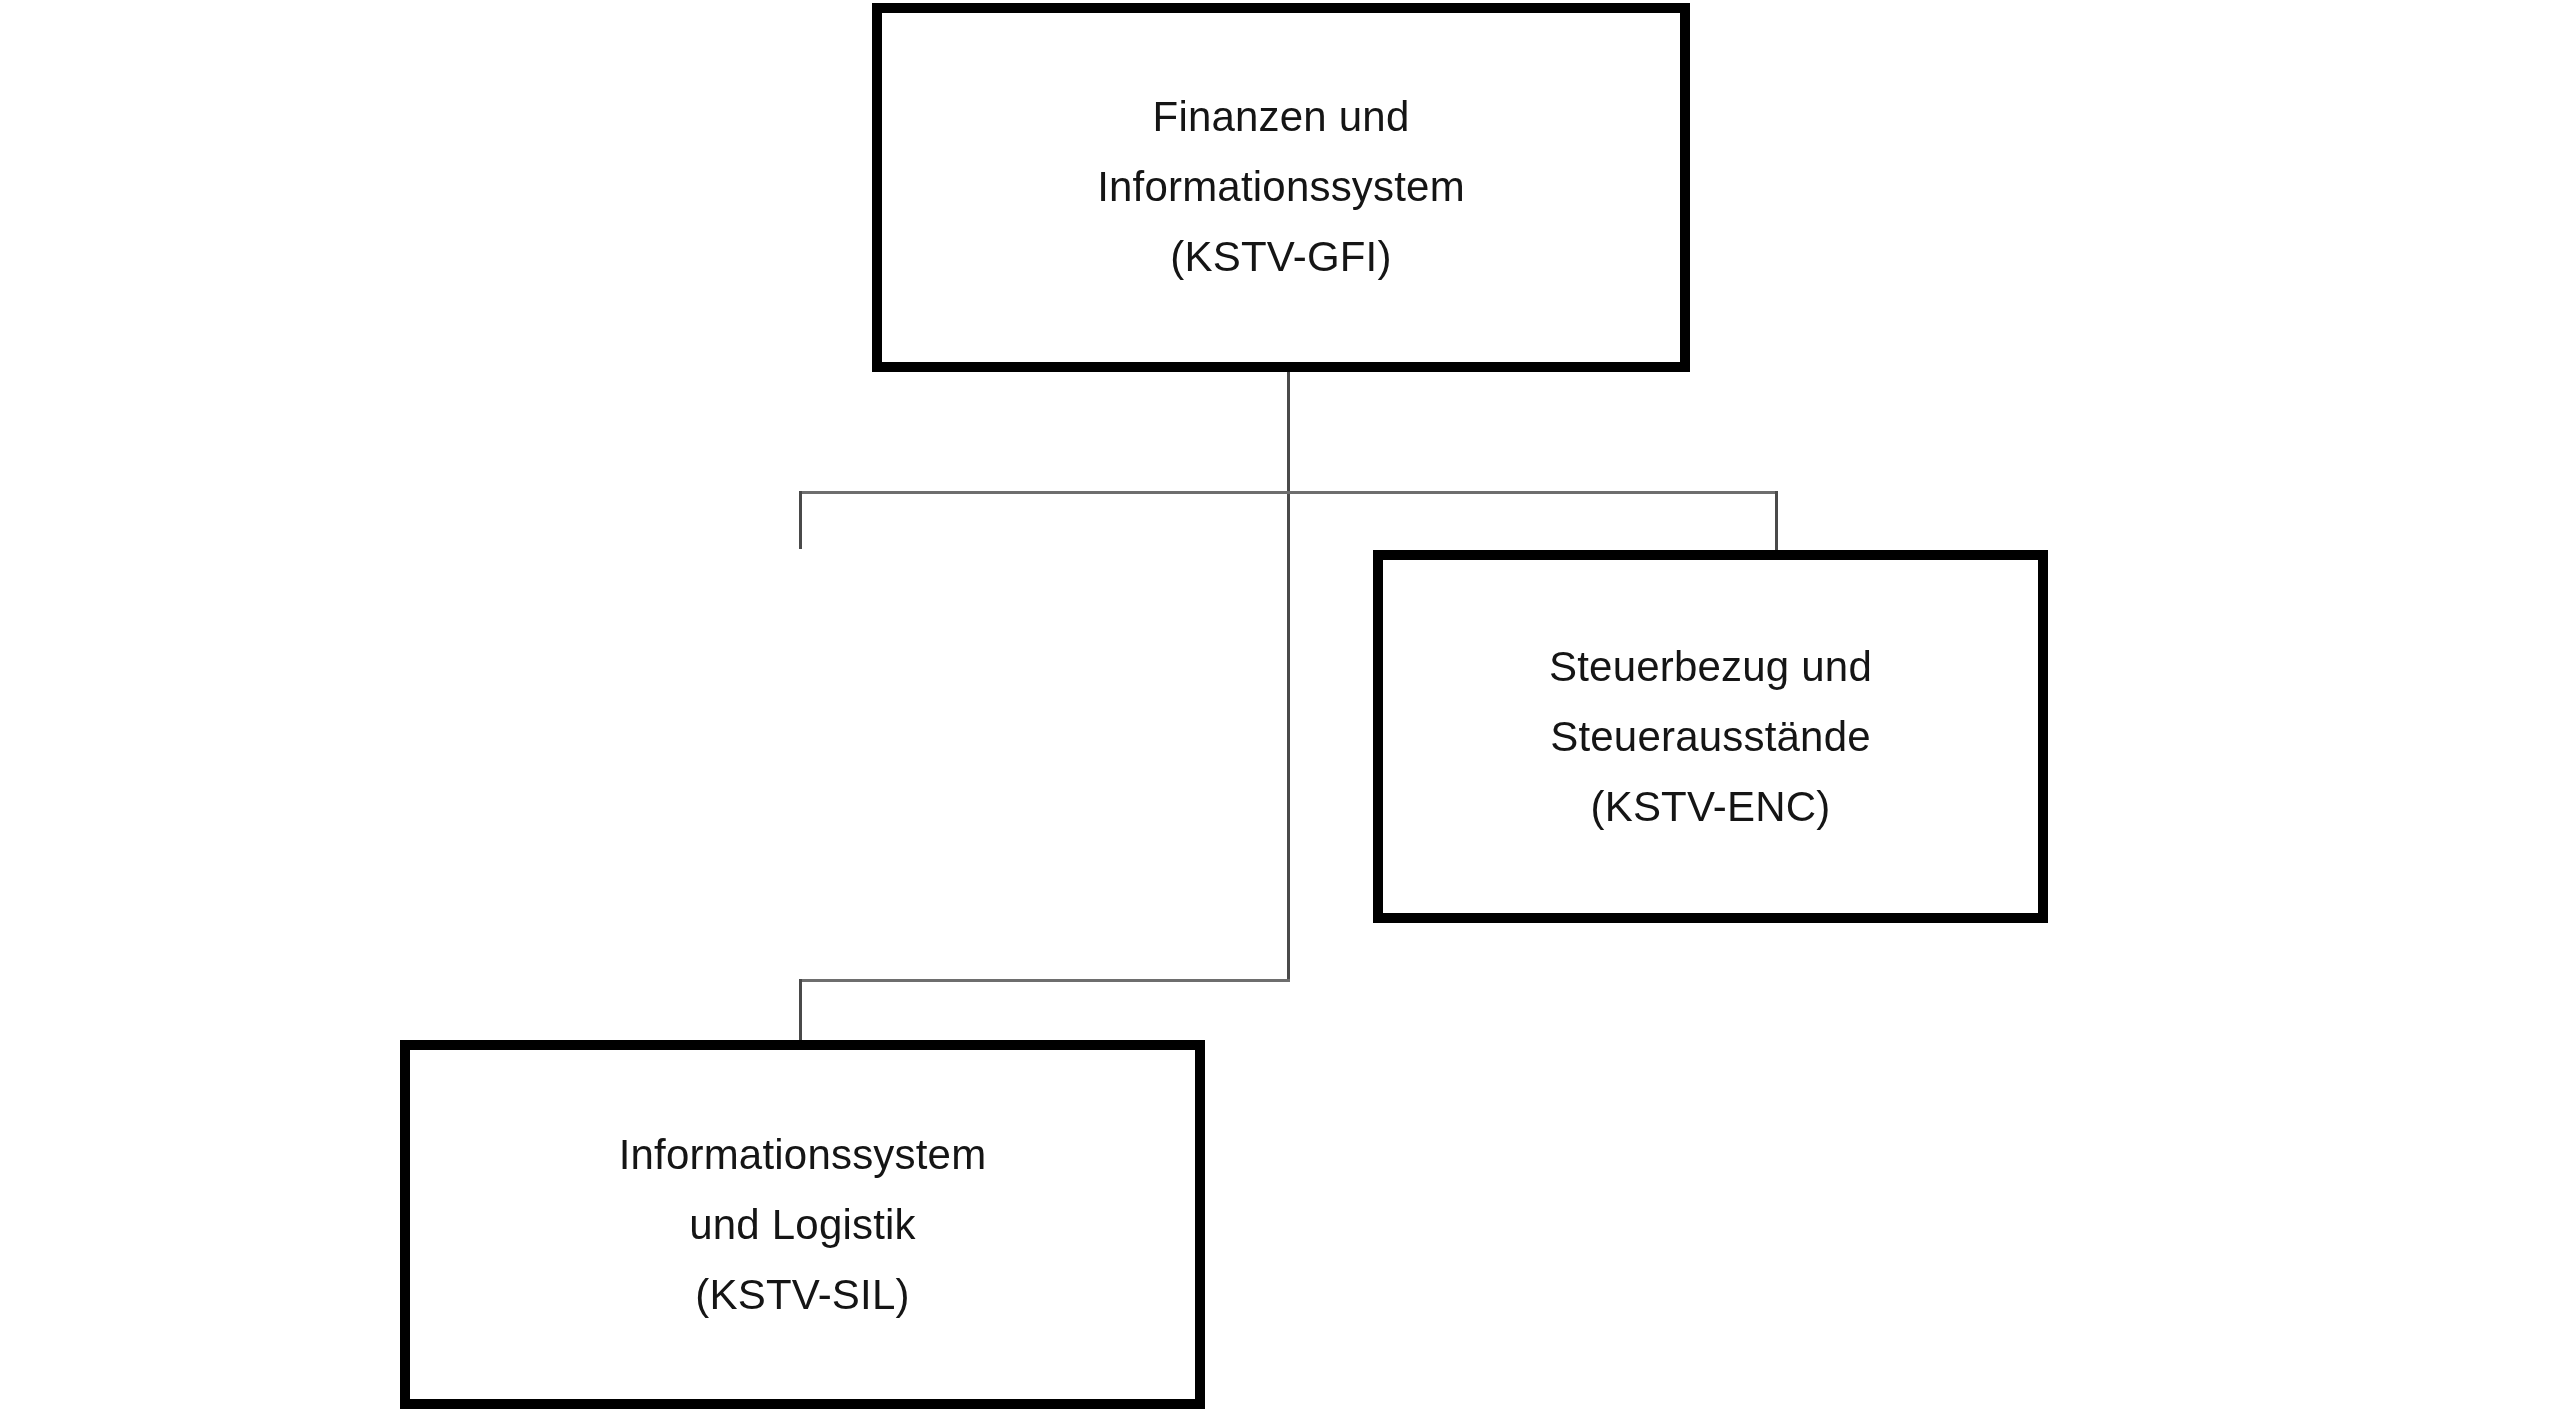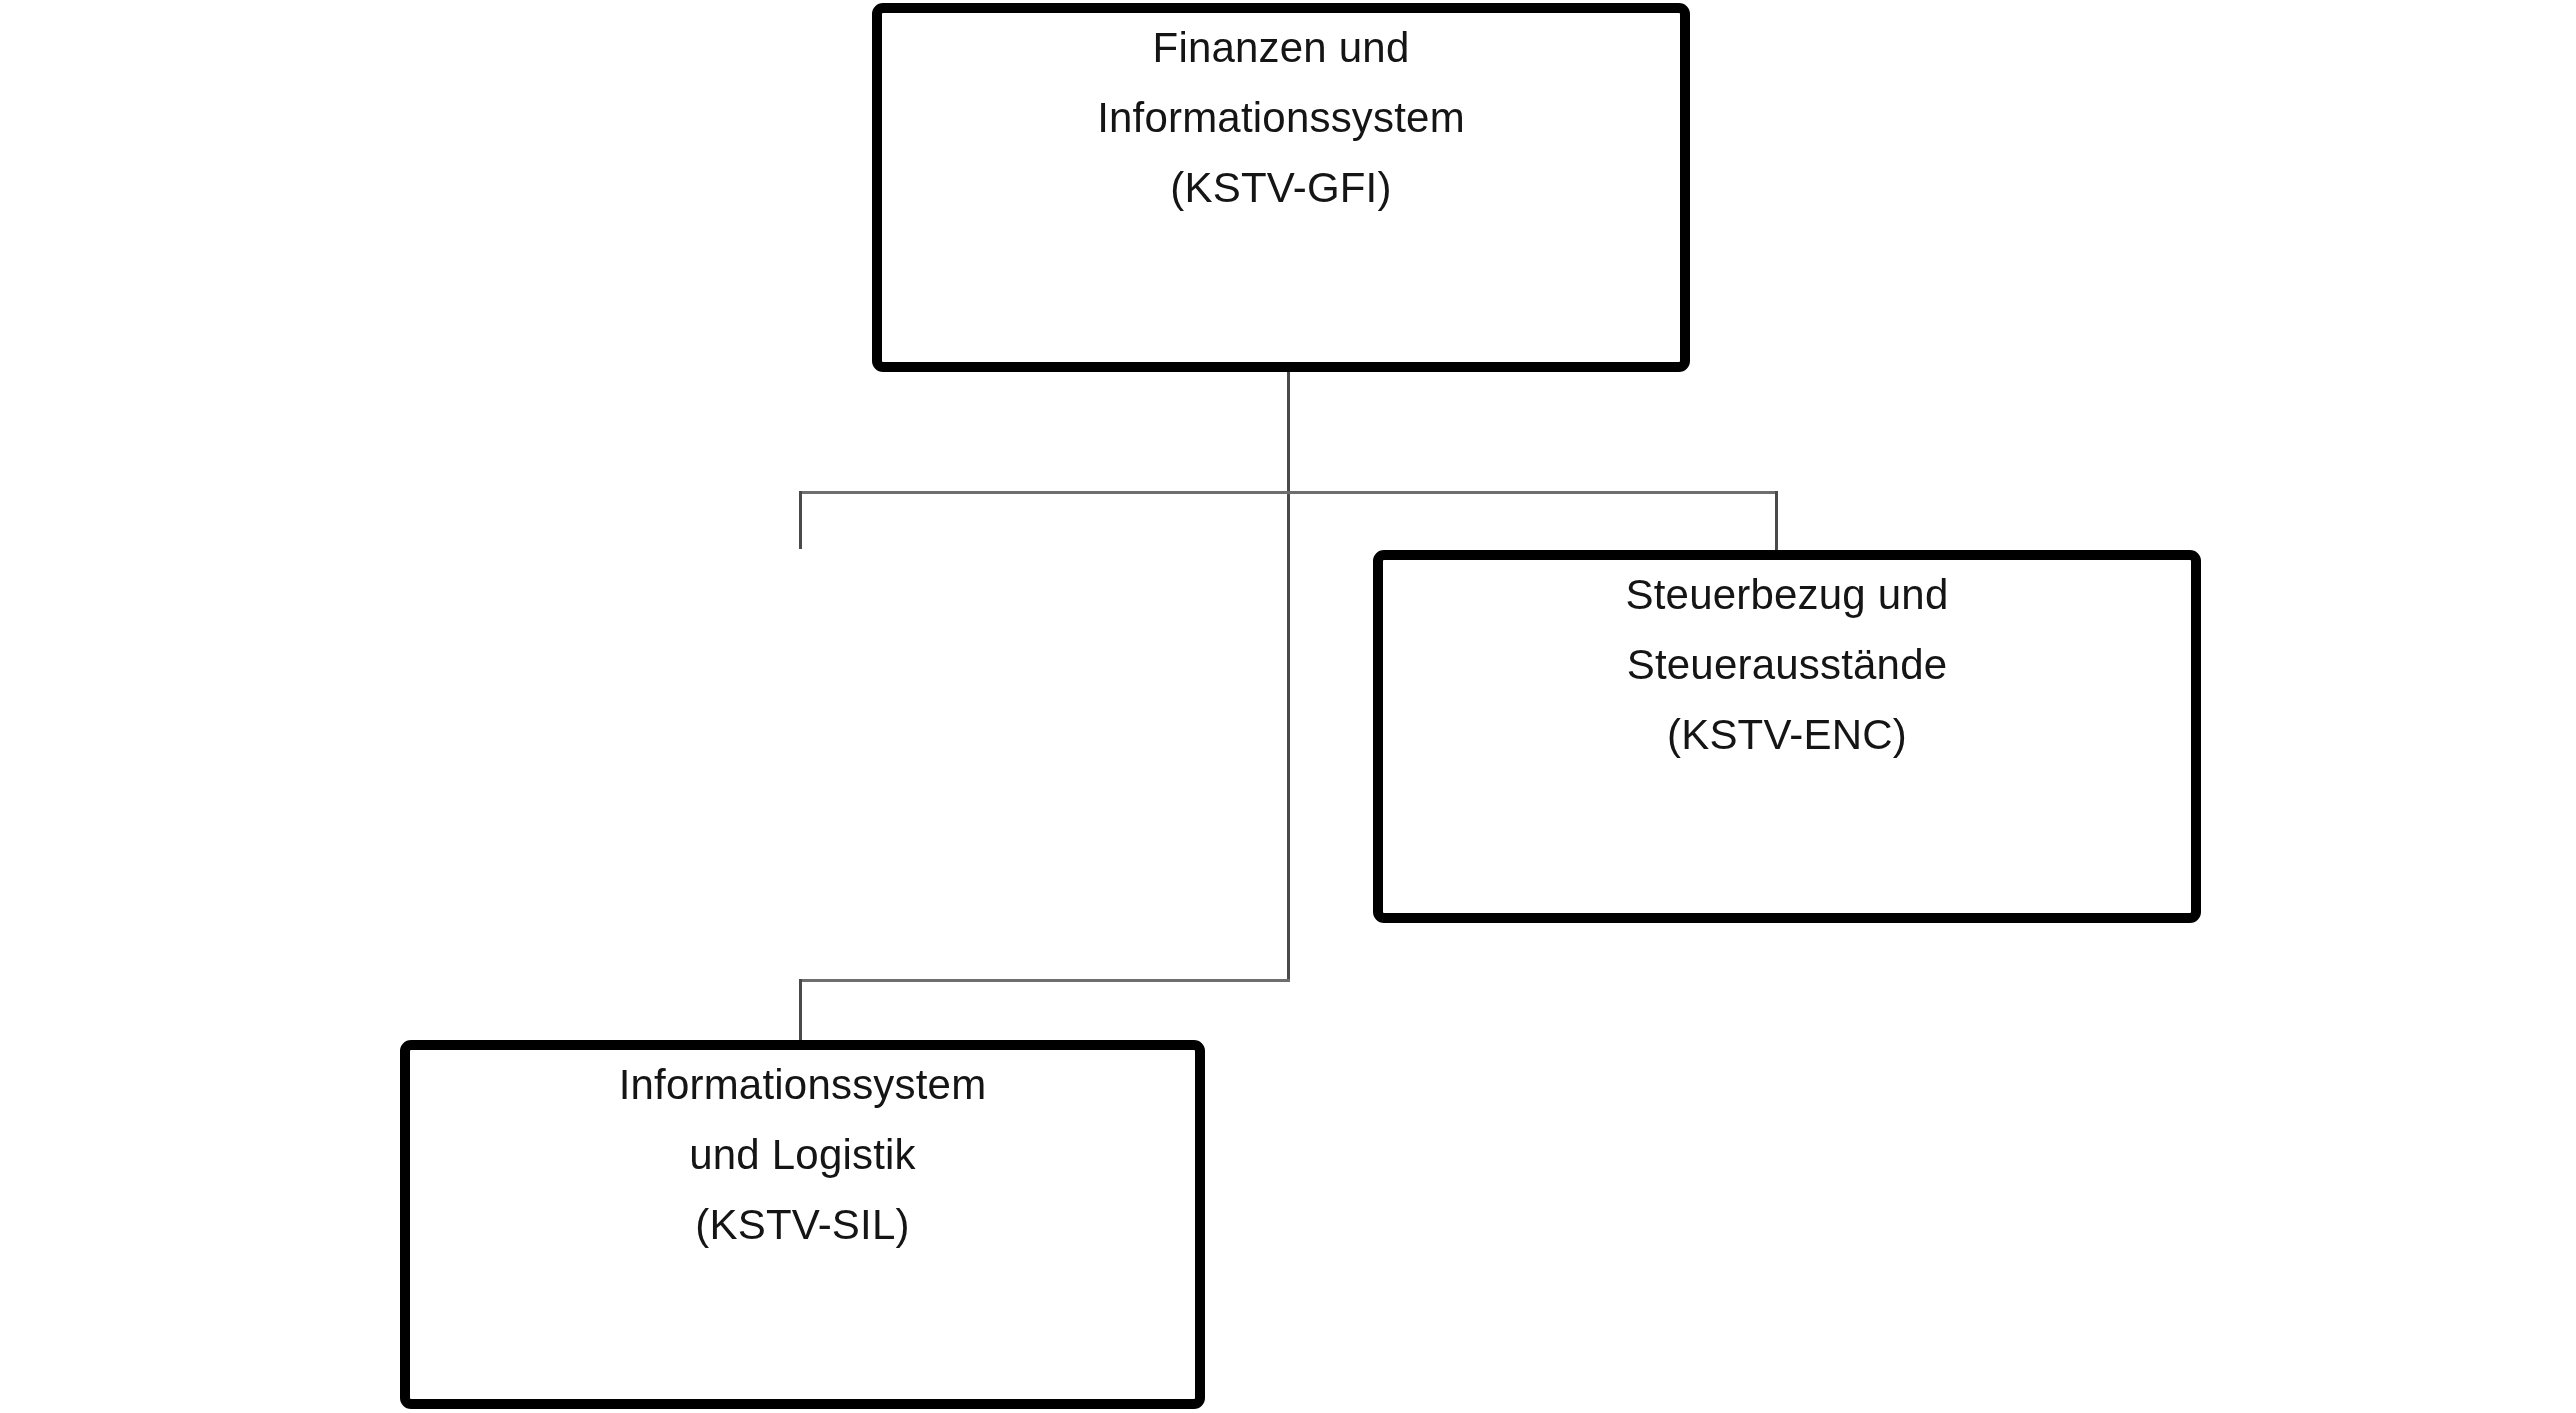--- a/index.html
+++ b/index.html
@@ -13,23 +13,23 @@
     height: 1413px;
     background: #ffffff;
     overflow: hidden;
     font-family: "Liberation Sans", sans-serif;
   }
   .node {
     position: absolute;
     box-sizing: border-box;
     background: #ffffff;
     border: 10.3px solid #000000;
-    border-radius: 11px;
+    border-radius: 0;
     display: flex;
-    align-items: flex-start;
+    align-items: center;
     justify-content: center;
     z-index: 2;
   }
   .node .label {
     white-space: pre-line;
     text-align: center;
     font-size: 42px;
     line-height: 70px;
     color: #151515;
     letter-spacing: 0.2px;
@@ -37,21 +37,21 @@
   .connector {
     position: absolute;
     z-index: 1;
   }
   .connector.vert { width: 2.8px; background: #4a4a4a; }
   .connector.horiz { height: 2.8px; background: #6e6e6e; }
 
   
   .node-gfi { left: 872px; top: 2.8px;    width: 818px; height: 369px; }
   .node-ges { left: 400px; top: 547px;  width: 805px; height: 373px; }
-  .node-enc { left: 1373px; top: 550px; width: 828px; height: 373px; }
+  .node-enc { left: 1373px; top: 550px; width: 675px; height: 373px; }
   .node-sil { left: 400px; top: 1040px; width: 805px; height: 369px; }
 
   
   .conn-main-vertical   { left: 1287px; top: 369px;  height: 611px; }
   .conn-upper-horizontal{ left: 800px;  top: 491px;  width: 978px; }
   .conn-drop-ges        { left: 799px;  top: 491px;  height: 58px;  }
   .conn-drop-enc        { left: 1775px; top: 491px;  height: 61px;  }
   .conn-lower-horizontal{ left: 800px;  top: 979px; width: 490px;  }
   .conn-drop-sil        { left: 799px;  top: 979px; height: 63px;  }
 </style>

